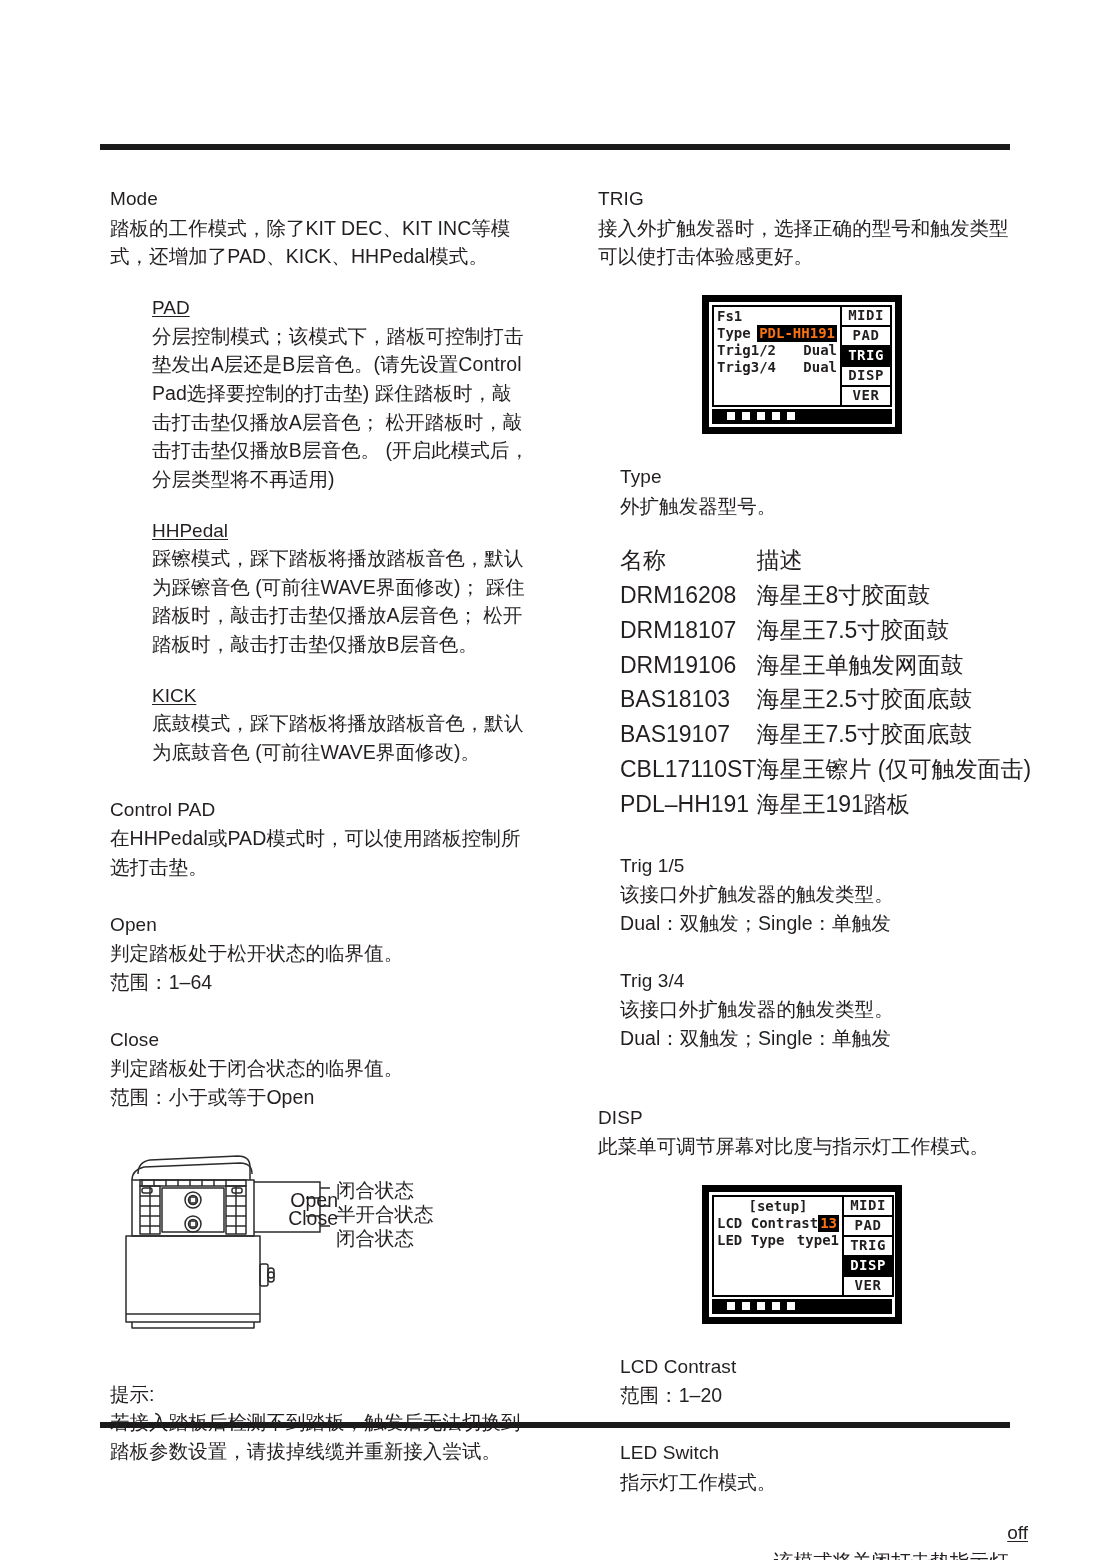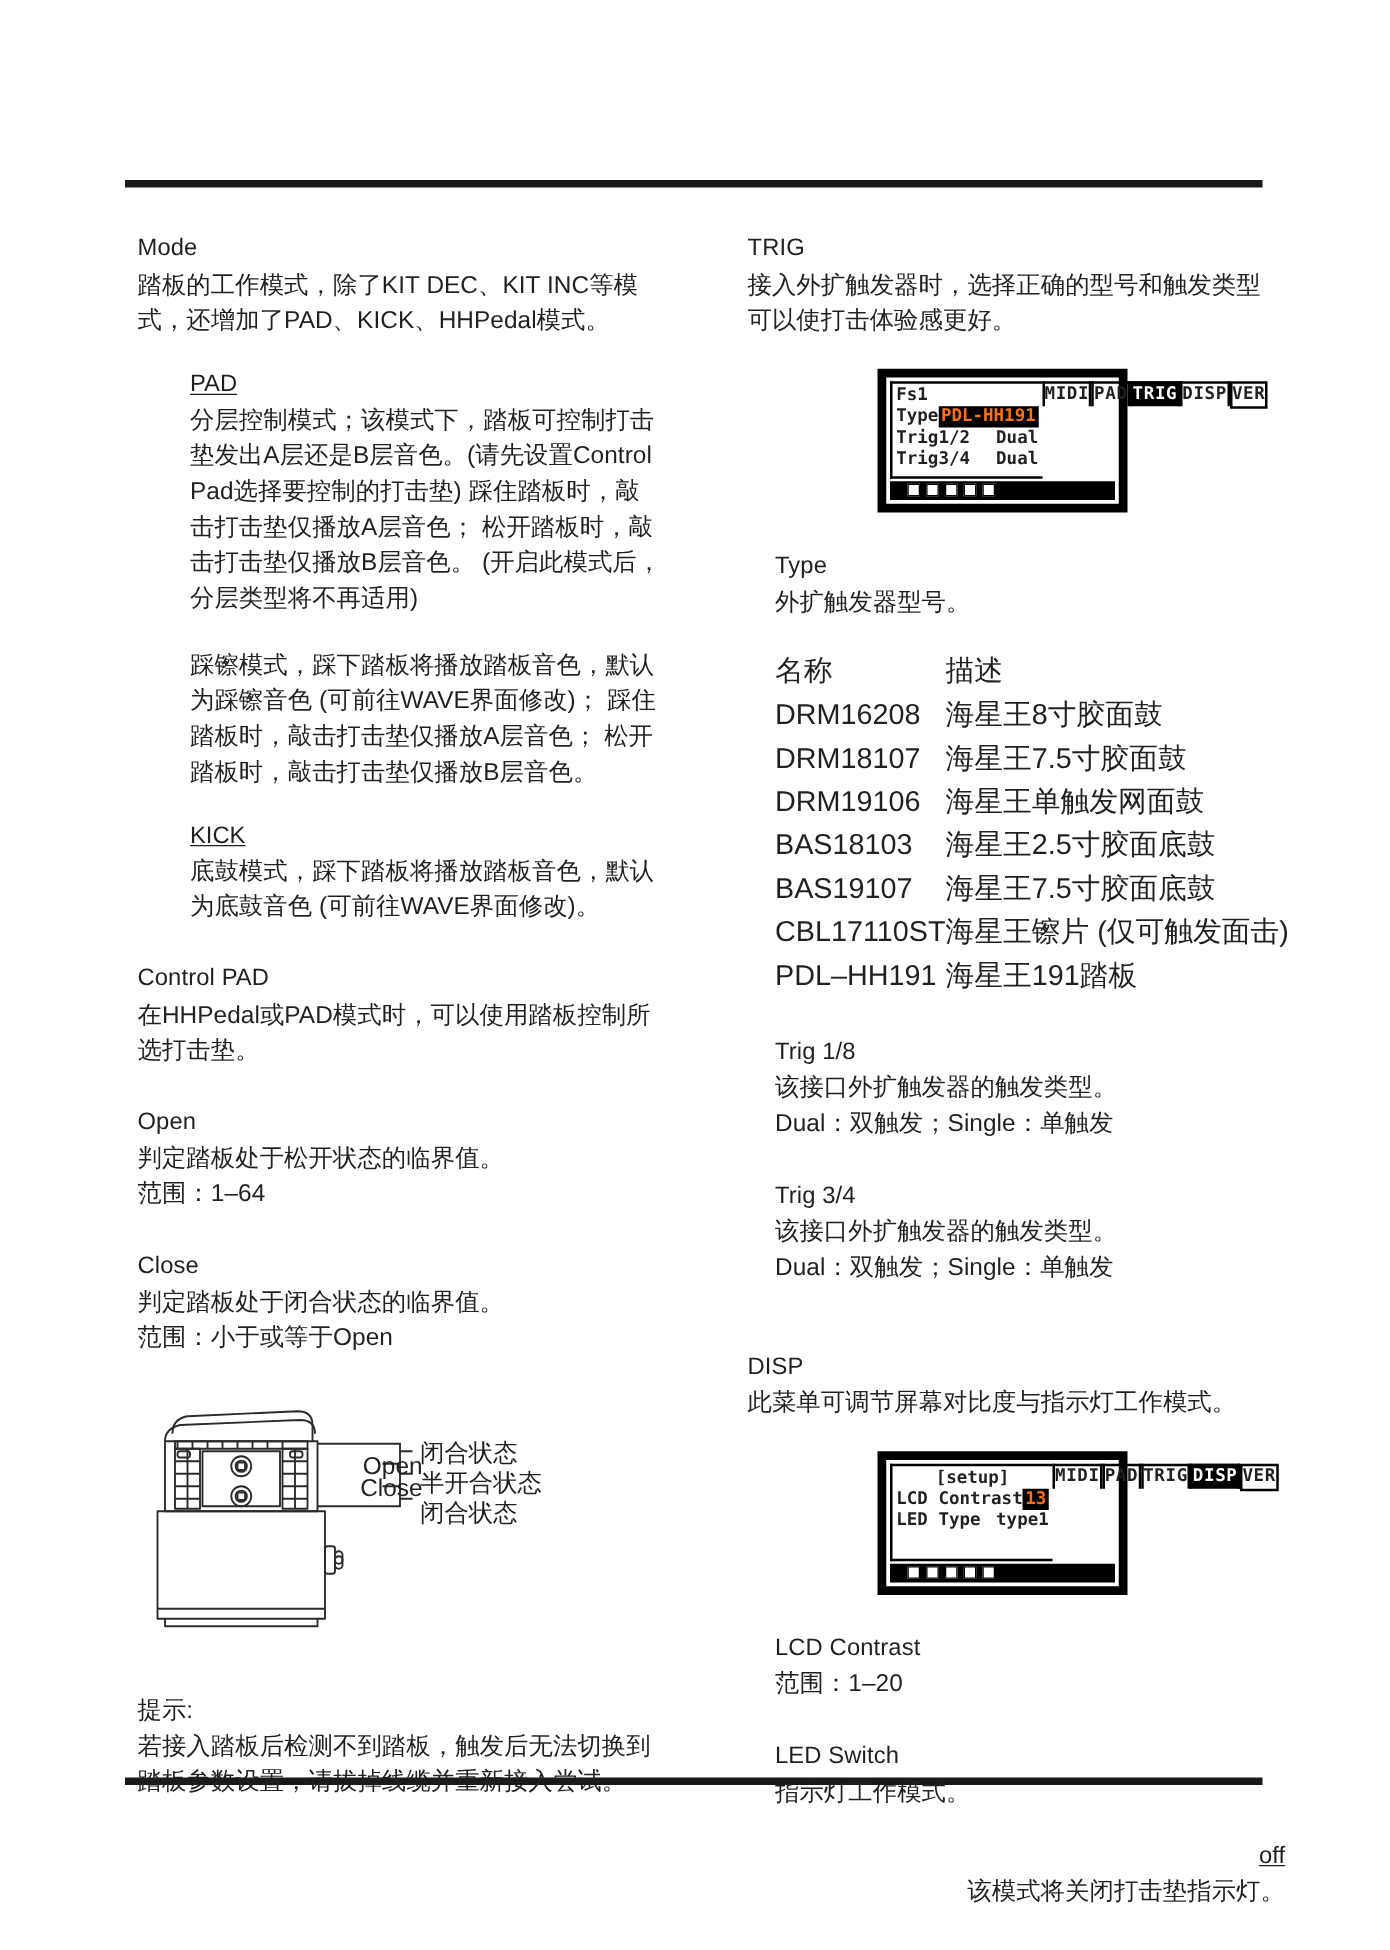--- a/index.html
+++ b/index.html
@@ -100,20 +100,21 @@
     flex: 1 1 auto;
     border: 2px solid #000;
     border-right: 0;
     padding: 1px 3px 2px 3px;
     min-height: 78px;
     box-sizing: border-box;
   }
   .lcd-menu {
     flex: 0 0 52px;
     display: flex;
+    flex-direction: column;
   }
   .lcd-menu-item {
     border: 2px solid #000;
     border-bottom-width: 0;
     text-align: center;
     line-height: 16px;
     height: 18px;
     letter-spacing: 0.5px;
   }
   .lcd-menu-item:last-child { border-bottom-width: 2px; }
@@ -184,20 +185,21 @@
       <h3 class="subhead">PAD</h3>
       <p class="body">分层控制模式；该模式下，踏板可控制打击垫发出A层还是B层音色。(请先设置Control Pad选择要控制的打击垫)
 踩住踏板时，敲击打击垫仅播放A层音色；
 松开踏板时，敲击打击垫仅播放B层音色。
 (开启此模式后，分层类型将不再适用)</p>
     </div>
 
     <div class="gap-m"></div>
 
     <div class="sec indent">
+      <h3 class="subhead">HHPedal</h3>
       <p class="body">踩镲模式，踩下踏板将播放踏板音色，默认为踩镲音色 (可前往WAVE界面修改)；
 踩住踏板时，敲击打击垫仅播放A层音色；
 松开踏板时，敲击打击垫仅播放B层音色。</p>
     </div>
 
     <div class="gap-m"></div>
 
     <div class="sec indent">
       <h3 class="subhead">KICK</h3>
       <p class="body">底鼓模式，踩下踏板将播放踏板音色，默认为底鼓音色 (可前往WAVE界面修改)。</p>
@@ -391,21 +393,21 @@
       <tr>
         <td class="c1">PDL–HH191</td>
         <td>海星王191踏板</td>
       </tr>
     </tbody>
       </table>
 
     <div class="gap-l"></div>
 
     <div class="sec" style="margin-left:22px;">
-      <h2 class="head">Trig 1/8</h2>
+      <h2 class="head">Trig 1/5</h2>
       <p class="body">该接口外扩触发器的触发类型。</p>
       <p class="body">Dual：双触发；Single：单触发</p>
     </div>
 
     <div class="gap-l"></div>
 
     <div class="sec" style="margin-left:22px;">
       <h2 class="head">Trig 3/4</h2>
       <p class="body">该接口外扩触发器的触发类型。</p>
       <p class="body">Dual：双触发；Single：单触发</p>

